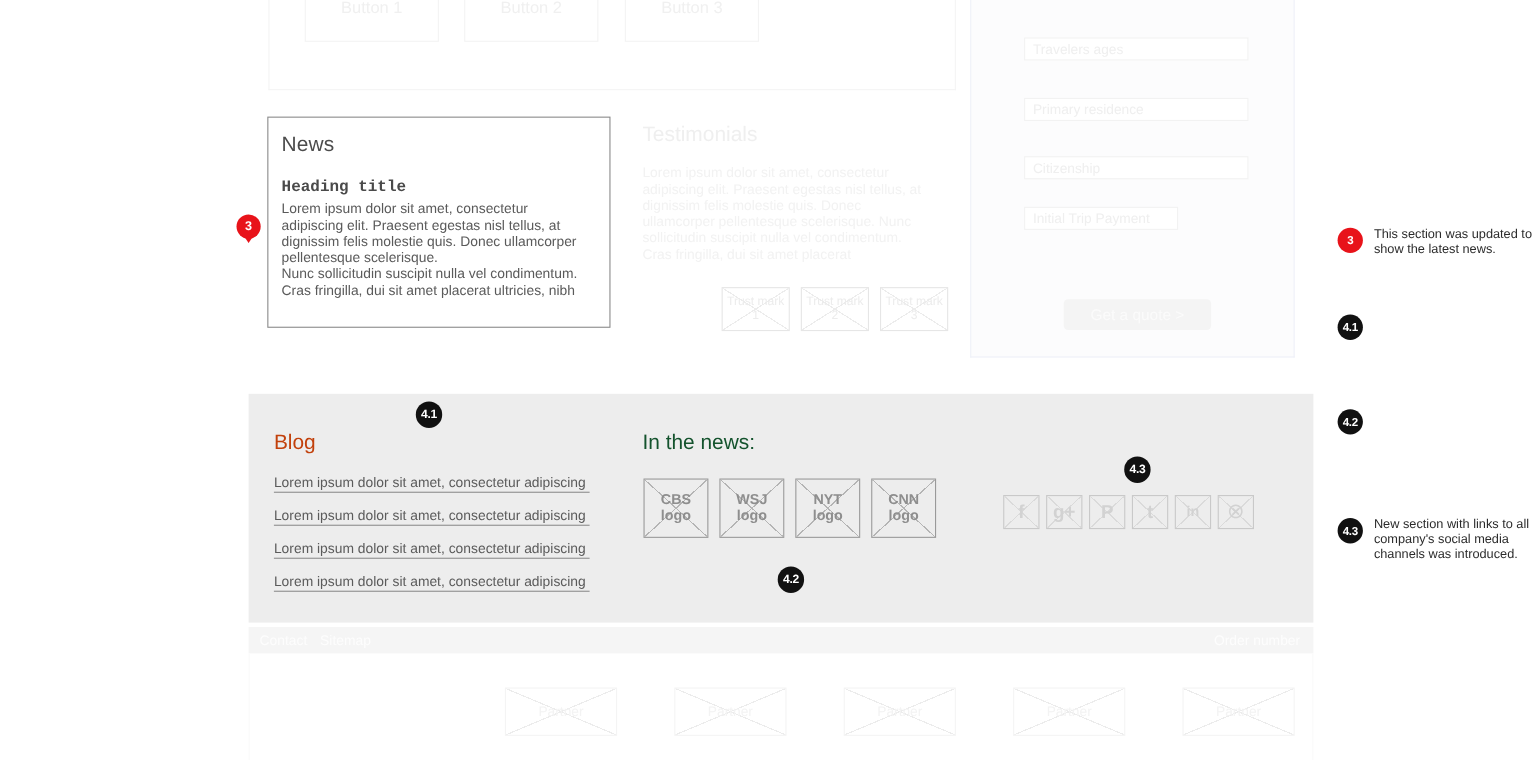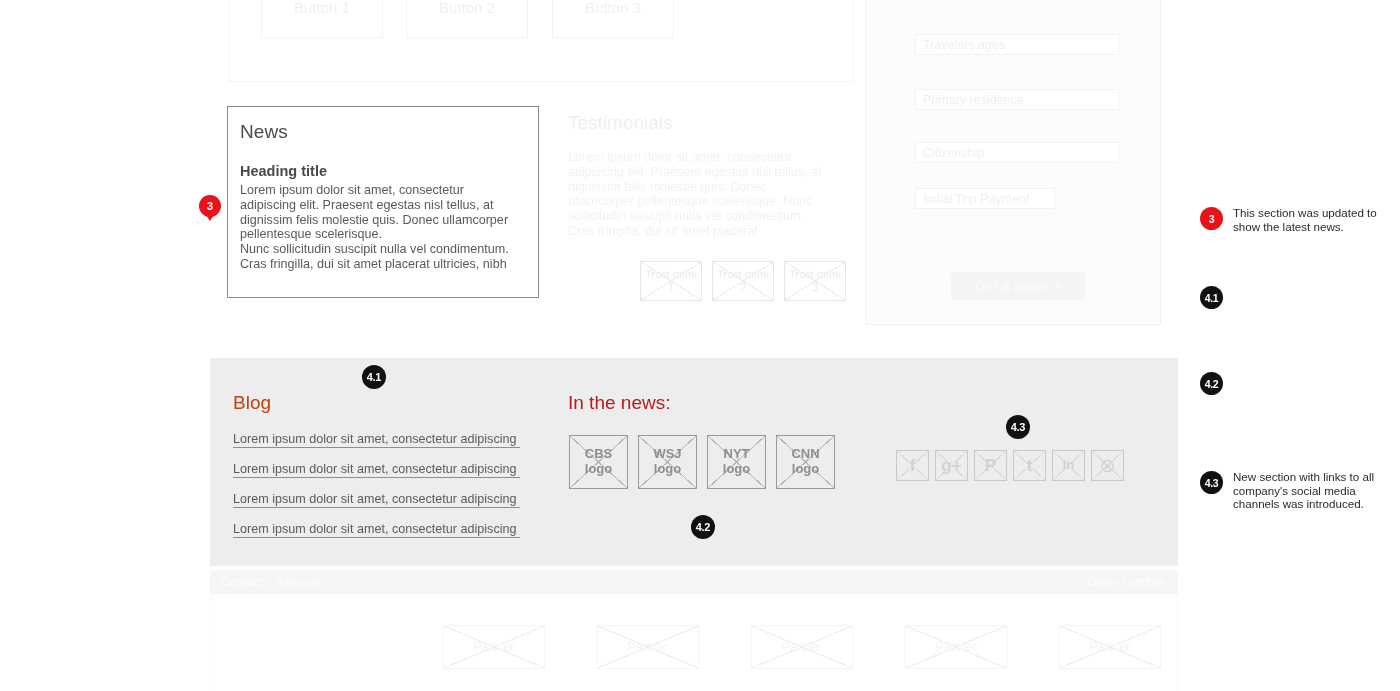--- a/index.html
+++ b/index.html
@@ -4,21 +4,21 @@
 <style>
   html,body{margin:0;padding:0;}
   body{
     width:1400px;height:691px;
     background:#ffffff;
     font-family:"Liberation Sans", sans-serif;
     overflow:hidden;
     position:relative;
     -webkit-font-smoothing:antialiased;
   }
-  .stage{position:absolute;left:0;top:0;width:1348px;height:691px;}
+  .stage{position:absolute;left:16px;top:0;width:1348px;height:691px;}
 
   
   .xbox{
     position:relative;
     border:1px solid #e6e6e6;
     box-sizing:border-box;
     display:flex;align-items:center;justify-content:center;
     text-align:center;
     color:#ececec;
     background:transparent;
@@ -45,21 +45,21 @@
     color:#f0f0f0;font-size:15px;
   }
 
   
   .news-card{
     position:absolute;left:227px;top:106px;width:312px;height:192px;
     border:1.5px solid #8a8a8a;box-sizing:border-box;background:#fff;
     padding:14px 12px 0 12px;
   }
   .news-title{font-size:19px;color:#4c4c4c;font-weight:400;margin:0 0 20px 0;letter-spacing:.1px;}
-  .news-heading{font-size:14.5px;color:#4a4a4a;font-weight:700;margin:0 0 4px 0;}
+  .news-heading{font-size:14.5px;color:#4a4a4a;font-weight:700;margin:0 0 4px 0;font-family:Liberation Mono, monospace;}
   .news-body{font-size:12.6px;color:#5a5a5a;line-height:14.8px;margin:0;max-width:276px;}
 
   
   .testi{position:absolute;left:568px;top:112px;width:262px;}
   .testi h3{font-size:19px;color:#efefef;font-weight:400;margin:0 0 16px 0;}
   .testi p{font-size:12.6px;color:#f2f2f2;line-height:14.8px;margin:0;}
   .trustrow{position:absolute;left:640px;top:261px;display:flex;gap:10px;}
   .trustrow .xbox{width:62px;height:40px;font-size:11px;}
 
   
@@ -79,21 +79,21 @@
   
   .grayband{position:absolute;left:210px;top:358px;width:968px;height:208px;background:#ededed;}
 
   .blog-h{position:absolute;left:233px;top:392px;font-size:19px;color:#c2410c;}
   .bloglinks{position:absolute;left:233px;top:432px;width:300px;}
   .bloglink{
     display:block;font-size:12.6px;color:#5b5b5b;text-decoration:none;
     border-bottom:1px solid #8e8e8e;padding-bottom:1px;margin-bottom:14px;width:287px;
   }
 
-  .news-h{position:absolute;left:568px;top:392px;font-size:19px;color:#b91c1c;}
+  .news-h{position:absolute;left:568px;top:392px;font-size:19px;color:#14532d;}
   .medialogos{position:absolute;left:569px;top:435px;display:flex;gap:10px;font-weight:bold;}
   .medialogos .xbox{
     width:59px;height:54px;border-color:#9a9a9a;color:#8e8e8e;font-size:13px;
   }
   .medialogos .xbox::before{background:linear-gradient(to bottom right,transparent calc(50% - 0.5px),#b4b4b4 calc(50% - 0.5px),#b4b4b4 calc(50% + 0.5px),transparent calc(50% + 0.5px));}
   .medialogos .xbox::after{background:linear-gradient(to bottom left,transparent calc(50% - 0.5px),#b4b4b4 calc(50% - 0.5px),#b4b4b4 calc(50% + 0.5px),transparent calc(50% + 0.5px));}
 
   .socialrow{position:absolute;left:896px;top:450px;display:flex;gap:6px;}
   .socialrow .xbox{
     width:33px;height:31px;border-color:#c9c9c9;color:#d2d2d2;font-size:17px;font-weight:700;

